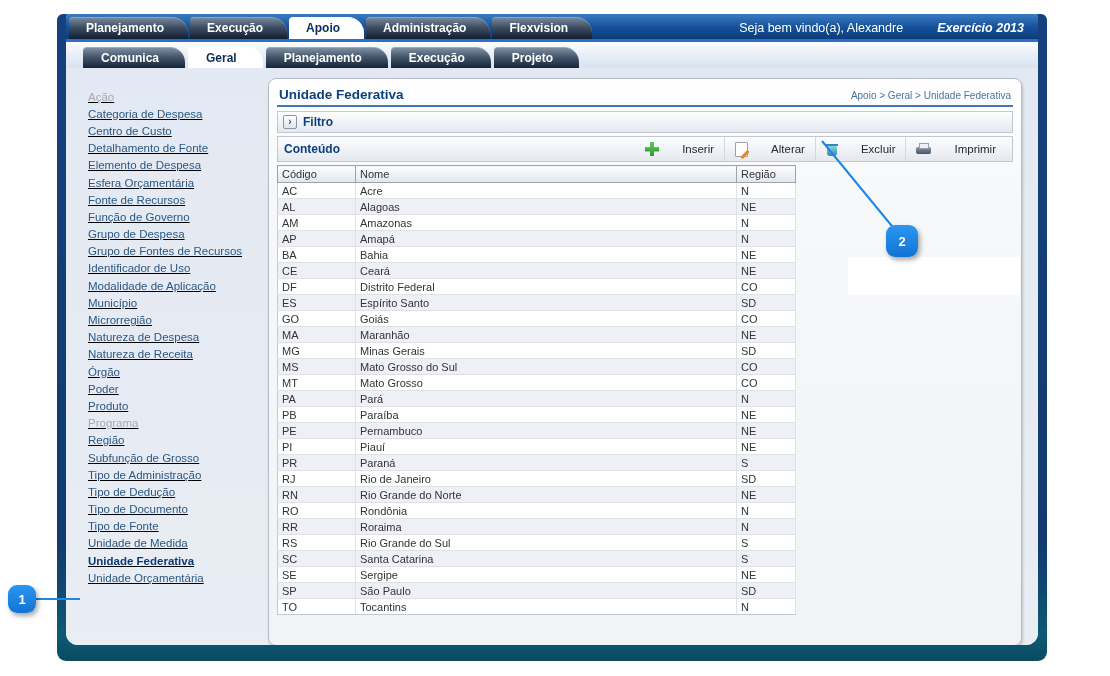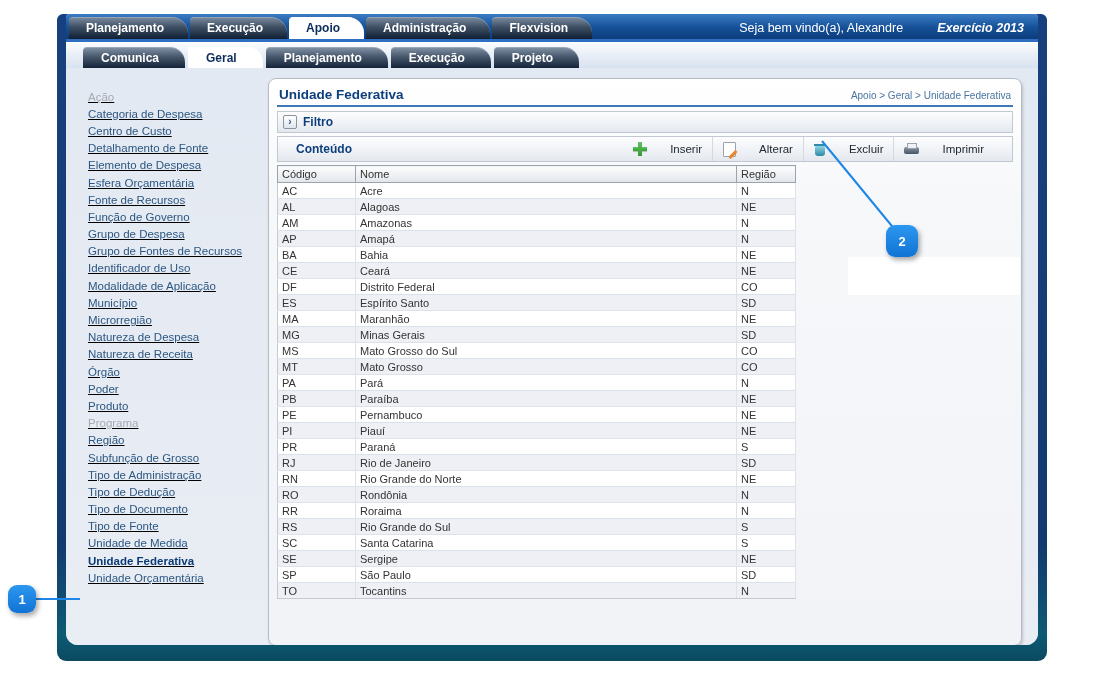--- a/index.html
+++ b/index.html
@@ -76,21 +76,21 @@
     display:flex;align-items:center;margin-bottom:3px;
   }
   .filter-bar{height:20px;padding:0 5px;gap:6px;}
   .filter-btn{
     width:14px;height:14px;border:1px solid #8a93a0;border-radius:2px;
     background:linear-gradient(180deg,#ffffff,#dfe5ec);
     font-size:10px;line-height:12px;text-align:center;color:#33557a;font-weight:bold;
     padding:0;cursor:pointer;font-family:inherit;
   }
   .bar-label{font-size:12px;font-weight:bold;color:#0e3f7d;}
-  .content-bar{height:24px;padding:0 18px;justify-content:space-between;}
+  .content-bar{height:24px;padding:0 6px;justify-content:space-between;}
 
   .actions{display:flex;align-items:center;height:100%;}
   .tbtn{display:flex;align-items:center;gap:23px;padding:0 10px;height:100%;cursor:pointer;}
   .tbtn + .tbtn{border-left:1px solid #d4d9e1;}
   .tbtn-label{font-size:11.5px;color:#222a33;}
 
   
   .ic{display:inline-block;position:relative;}
   .insert-plus-icon{width:14px;height:14px;}
   .insert-plus-icon::before{content:"";position:absolute;left:0;top:5px;width:14px;height:4px;background:linear-gradient(180deg,#63c163,#2e9e2e);box-shadow:0 1px 1px rgba(0,0,0,.25);}
@@ -283,20 +283,25 @@
                   <td>DF</td>
                   <td>Distrito Federal</td>
                   <td>CO</td>
                 </tr>
                 <tr>
                   <td>ES</td>
                   <td>Espírito Santo</td>
                   <td>SD</td>
                 </tr>
                 <tr>
+                  <td>GO</td>
+                  <td>Goiás</td>
+                  <td>CO</td>
+                </tr>
+                <tr>
                   <td>MA</td>
                   <td>Maranhão</td>
                   <td>NE</td>
                 </tr>
                 <tr>
                   <td>MG</td>
                   <td>Minas Gerais</td>
                   <td>SD</td>
                 </tr>
                 <tr>

